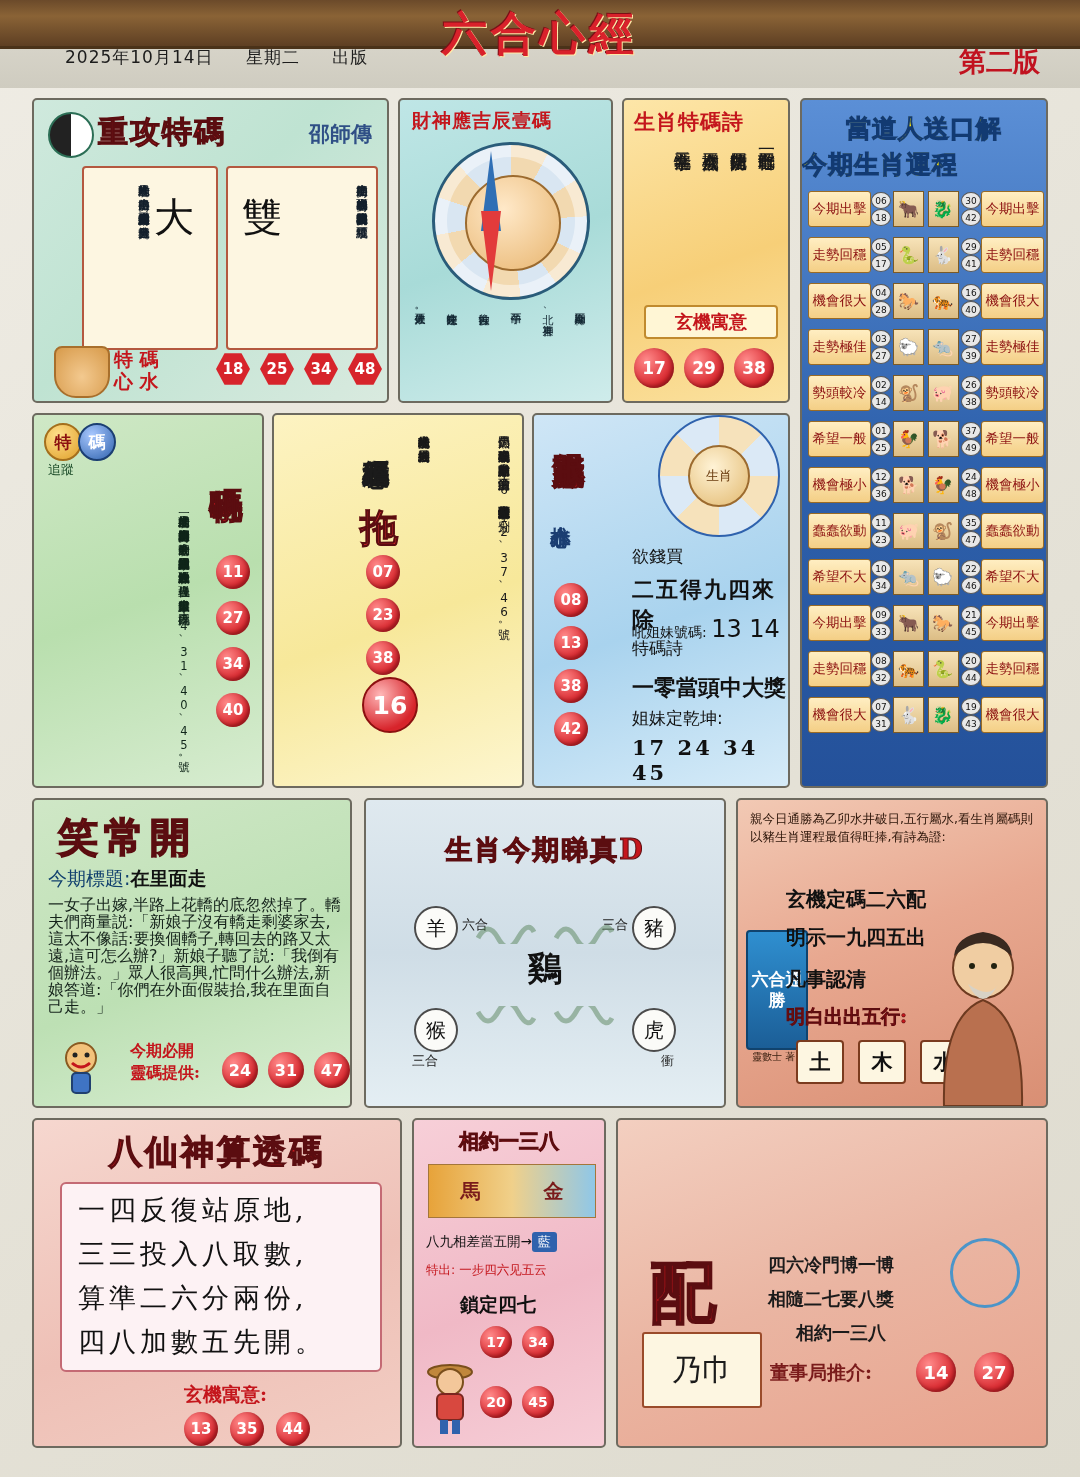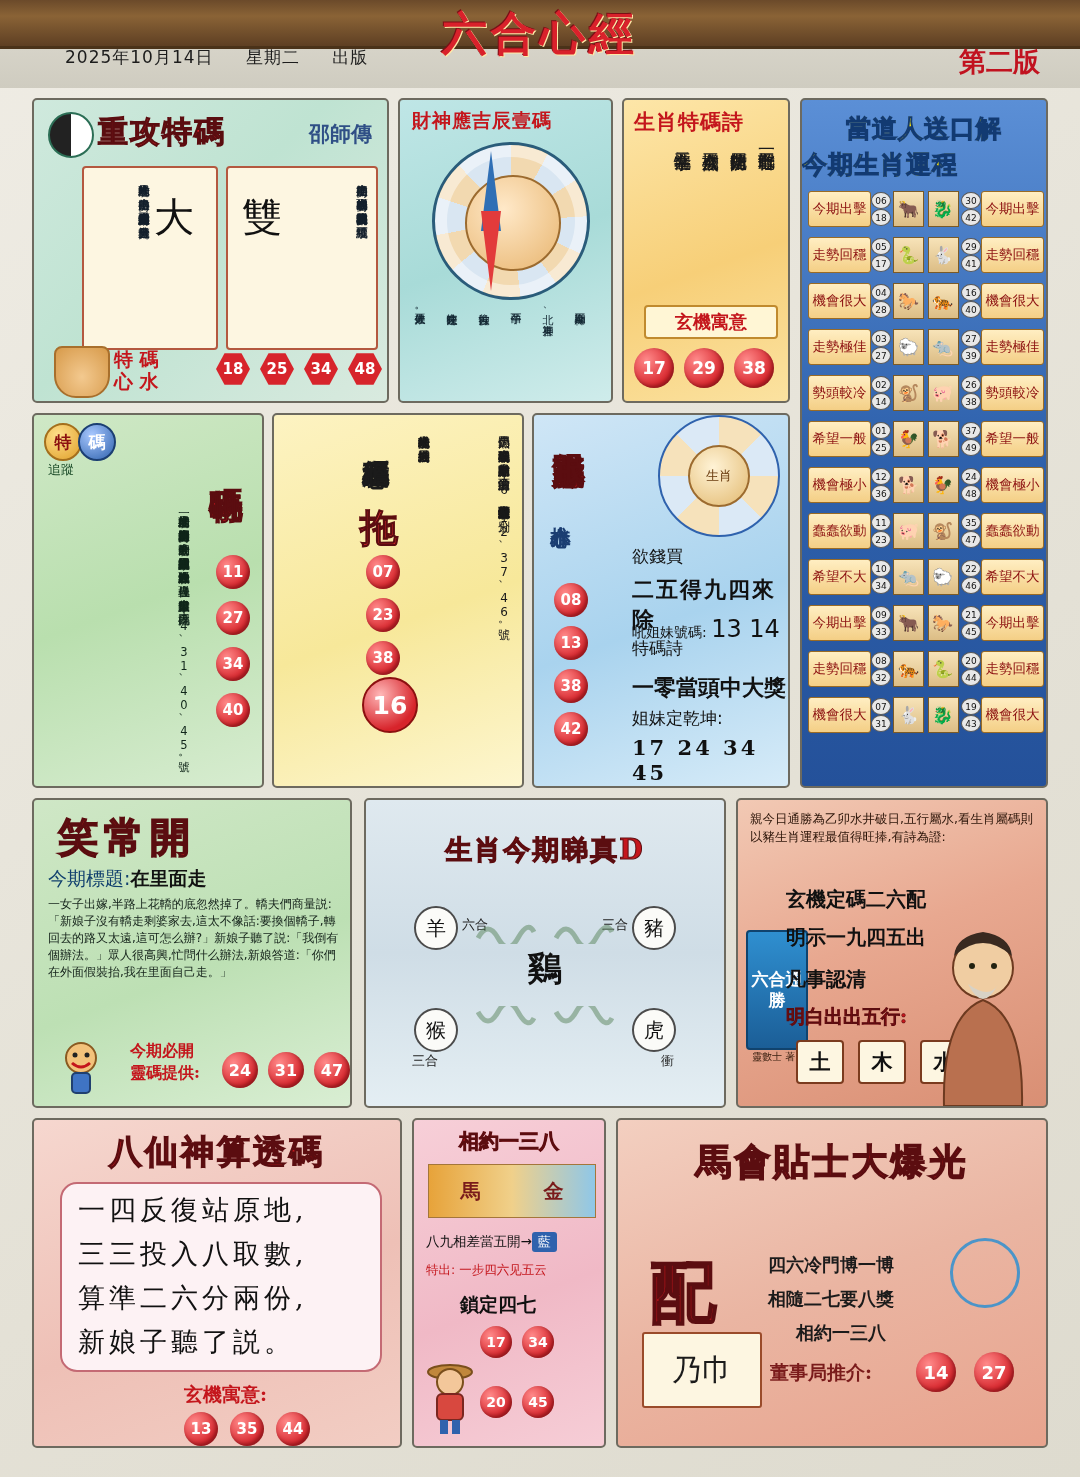--- a/index.html
+++ b/index.html
@@ -152,21 +152,21 @@
   #p7 .line6{position:absolute;left:98px;top:292px;font-size:17px;color:#111;}
   #p7 .line7{position:absolute;left:98px;top:320px;font-size:21px;color:#111;letter-spacing:3px;}
   #p7 .balls{position:absolute;left:20px;top:168px;display:flex;flex-direction:column;gap:9px;}
   
   #p8{left:32px;top:798px;width:320px;height:310px;
      background:linear-gradient(160deg,#cfe7c6,#bde0b4 55%,#d9eed3);}
   #p8 .t{position:absolute;left:24px;top:10px;font-size:40px;color:#d7242b;letter-spacing:6px;
      -webkit-text-stroke:1.5px #5b0d10;}
   #p8 .sub{position:absolute;left:14px;top:66px;font-size:19px;color:#11406e;}
   #p8 .sub b{color:#111;}
-  #p8 .body{position:absolute;left:14px;top:96px;width:296px;font-size:12px;line-height:17px;color:#14221a;}
+  #p8 .body{position:absolute;left:14px;top:96px;width:296px;font-size:16px;line-height:17px;color:#14221a;}
   #p8 .foot{position:absolute;left:96px;top:240px;font-size:16px;color:#c4161c;line-height:22px;}
   #p8 .balls{position:absolute;left:188px;top:252px;display:flex;gap:10px;}
   #p8 .mascot{position:absolute;left:16px;top:238px;width:62px;height:62px;}
   
   #p9{left:364px;top:798px;width:362px;height:310px;
      background:linear-gradient(180deg,#dfe9ef,#cfdde6 50%,#e4eef3);}
   #p9 .t{position:absolute;left:0;right:0;top:12px;text-align:center;font-size:27px;color:#c4161c;
      -webkit-text-stroke:1px #5b0d10;letter-spacing:2px;margin-top:20px;}
   .zc{position:absolute;width:40px;height:40px;border-radius:50%;border:2px solid #4b4b4b;
      background:#fbfbf8;display:flex;align-items:center;justify-content:center;font-size:20px;color:#111;
@@ -189,21 +189,21 @@
   #p10 .els{position:absolute;left:58px;top:240px;display:flex;gap:14px;}
   #p10 .el{width:44px;height:40px;background:#fdf6e1;border:2px solid #7b3b1e;border-radius:4px;
      display:flex;align-items:center;justify-content:center;font-size:21px;color:#111;}
   #p10 .sage{position:absolute;right:4px;bottom:0;width:118px;height:210px;}
   
   #p11{left:32px;top:1118px;width:370px;height:330px;
      background:linear-gradient(160deg,#f6d7cf,#eec0b6 55%,#f2cdc3);}
   #p11 .t{position:absolute;left:0;right:0;top:10px;text-align:center;font-size:33px;color:#c4161c;
      -webkit-text-stroke:1.2px #5b0d10;letter-spacing:3px;}
   #p11 .box{position:absolute;left:26px;top:62px;width:318px;height:186px;background:#fdf2f4;
-     border:2px solid #c46a74;border-radius:17px;}
+     border:2px solid #c46a74;border-radius:6px;}
   #p11 .box div{font-size:27px;color:#111;font-family:"DejaVu Serif",serif;margin:8px 0 0 16px;letter-spacing:4px;}
   #p11 .foot{position:absolute;left:150px;top:262px;font-size:19px;color:#c4161c;}
   #p11 .balls{position:absolute;left:150px;top:292px;display:flex;gap:12px;}
   
   #p12{left:412px;top:1118px;width:194px;height:330px;
      background:linear-gradient(160deg,#f7cfd8,#f0b9c6 55%,#f6cdd6);}
   #p12 .t{position:absolute;left:0;right:0;top:8px;text-align:center;font-size:20px;color:#c4161c;
      -webkit-text-stroke:.8px #5b0d10;}
   #p12 .hm{position:absolute;left:14px;top:44px;width:166px;height:52px;
      background:linear-gradient(90deg,#e7a33a,#f0d08a 50%,#8fc7e8);border:1px solid #a4763a;
@@ -660,21 +660,21 @@
         <circle cx="70" cy="70" r="3" fill="#221"></circle>
     </svg>
   </div>
 
   <div class="panel" id="p11">
     <div class="t ttl">八仙神算透碼</div>
     <div class="box">
       <div>一四反復站原地,</div>
       <div>三三投入八取數,</div>
       <div>算準二六分兩份,</div>
-      <div>新娘子聽了説。</div>
+      <div>四八加數五先開。</div>
     </div>
     <div class="foot ttl">玄機寓意:</div>
     <div class="balls">
       <div class="ball red" style="width:34px;height:34px;font-size:15px;">13</div>
       <div class="ball red" style="width:34px;height:34px;font-size:15px;">35</div>
       <div class="ball red" style="width:34px;height:34px;font-size:15px;">44</div>
     </div>
   </div>
 
   <div class="panel" id="p12">
@@ -701,21 +701,20 @@
           <rect x="30" y="64" width="8" height="14" fill="#2f62ad"></rect>
       </svg>
     </div>
     <div class="b2">
       <div class="ball red" style="width:32px;height:32px;font-size:14px;">20</div>
       <div class="ball red" style="width:32px;height:32px;font-size:14px;">45</div>
     </div>
   </div>
 
   <div class="panel" id="p13">
-    <div class="t ttl">馬會貼士大爆光</div>
     <div class="pei ttl">配</div>
     <div class="lines ttl">
       <div>四六冷門博一博</div>
       <div>相隨二七要八獎</div>
       <div style="margin-left:28px;">相約一三八</div>
     </div>
     <div class="sigbox">
       <span>乃巾</span>
     </div>
     <div class="brd ttl">董事局推介:</div>

